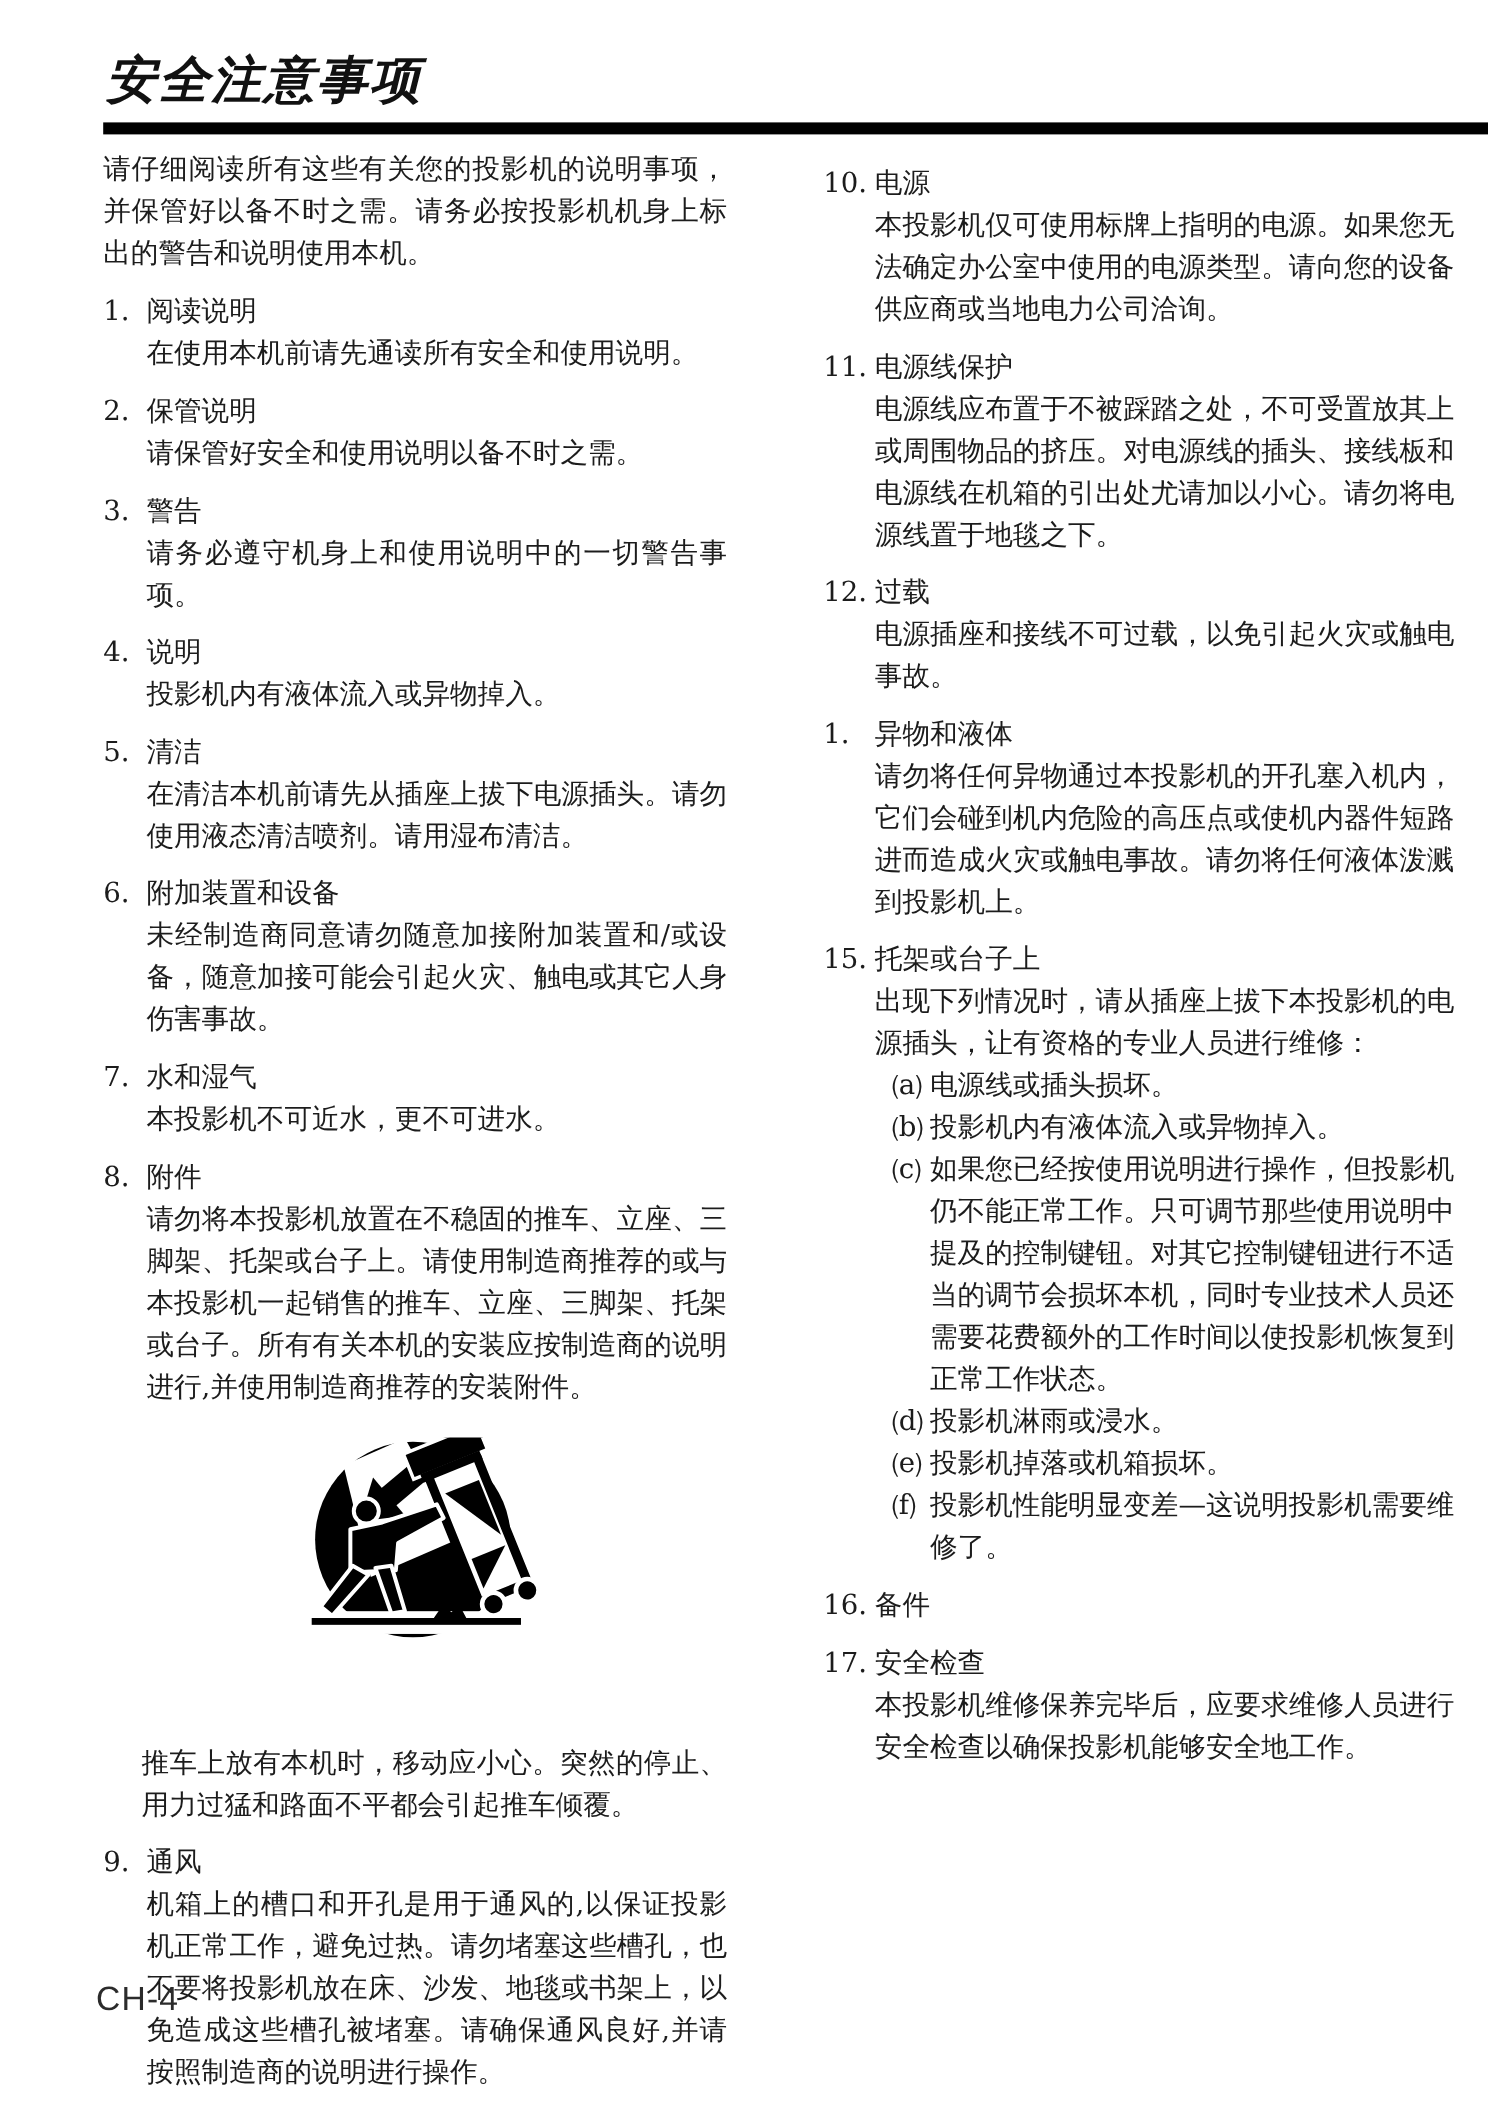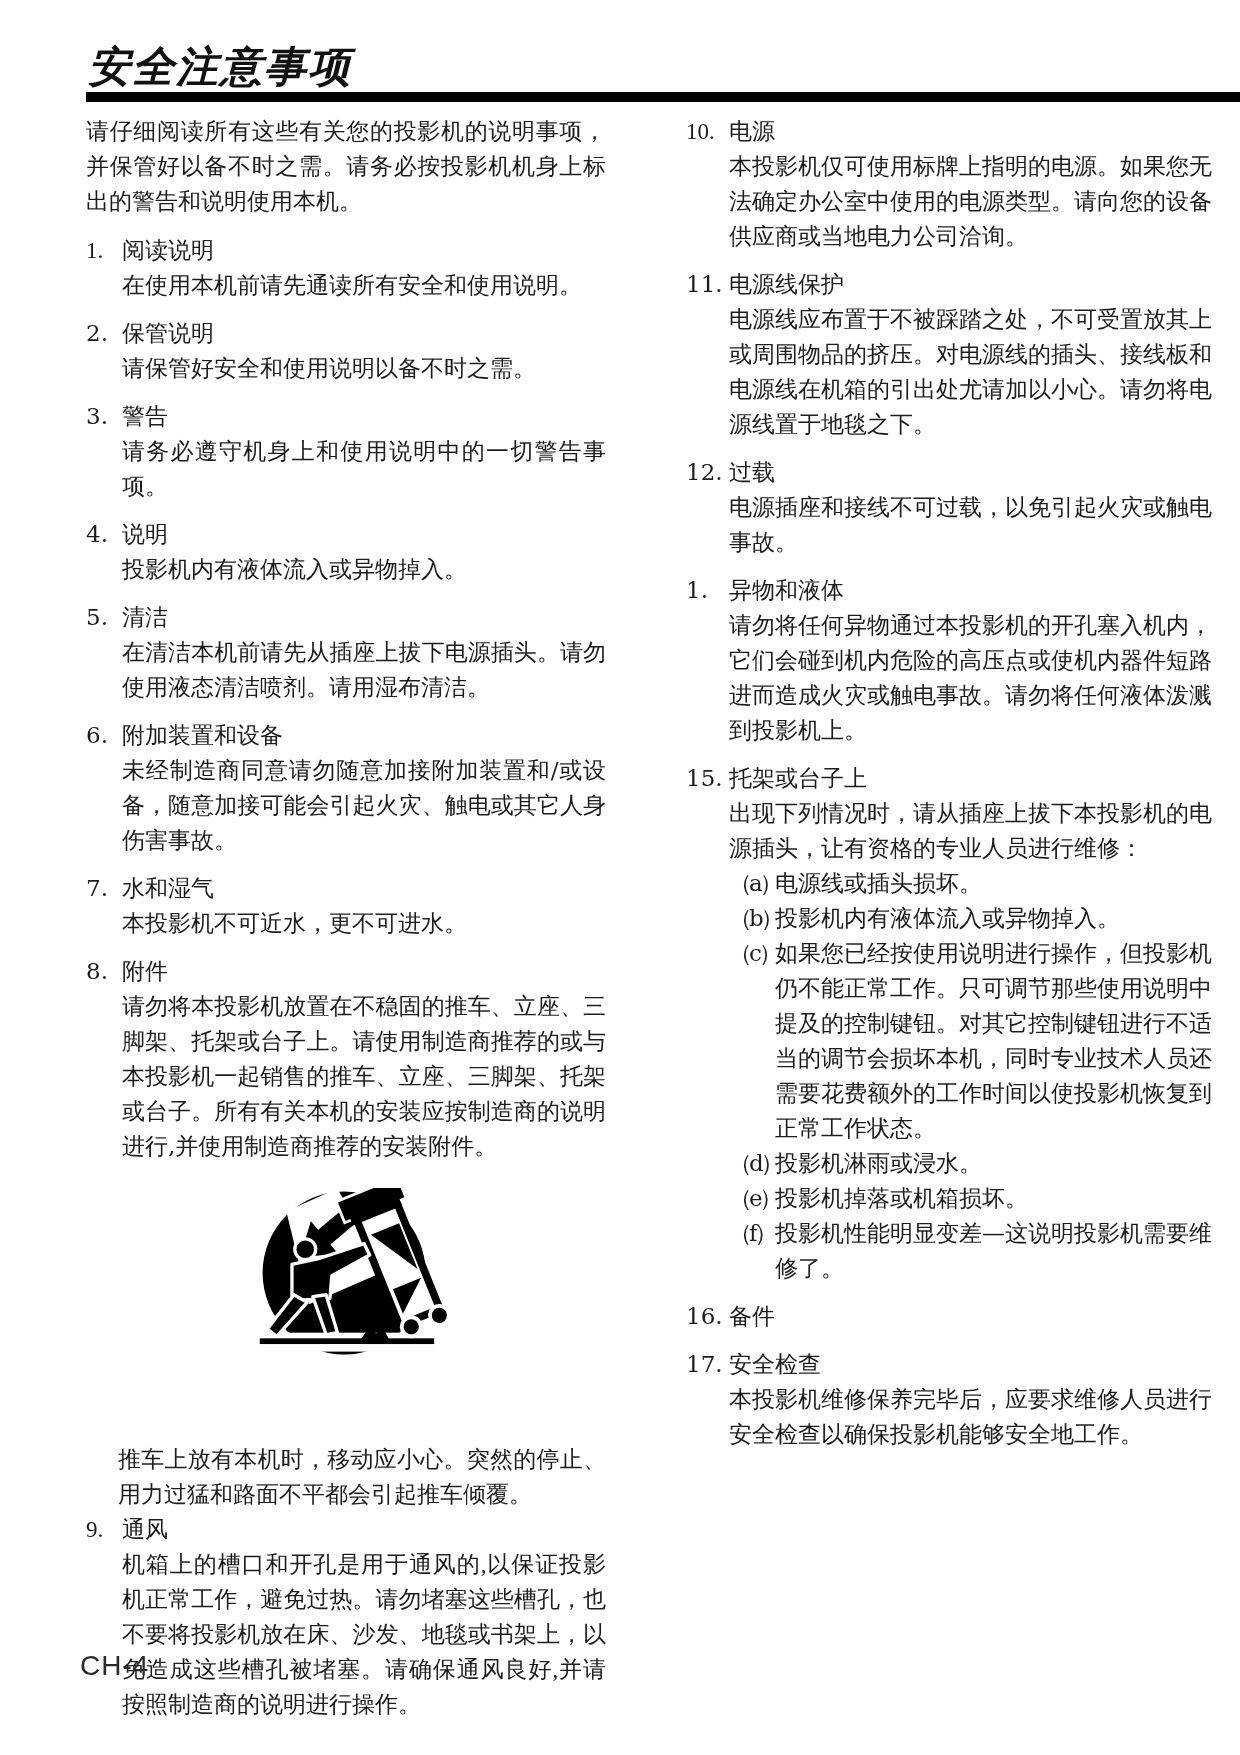--- a/index.html
+++ b/index.html
@@ -8,39 +8,39 @@
     width:1240px;height:1755px;
     margin:0 auto;
     background:#ffffff;
     color:#1c1c1c;
     font-family:"DejaVu Serif", serif;
     font-size:23px;line-height:35px;
     overflow:hidden;
   }
   .inner{padding:44px 52px 0 86px;}
   h1.title{
-    margin:0 0 2px 2px;
+    margin:0 0 12px 2px;
     font-family:"DejaVu Sans", sans-serif;
     font-style:italic;font-weight:bold;
     font-size:42px;line-height:46px;
     letter-spacing:2px;
     color:#111;
   }
   .rule{
     height:10px;background:#000;
     margin-left:0;margin-right:-52px;
   }
   .columns{display:flex;gap:80px;margin-top:12px;}
   .col{text-align:justify;}
   .col.left{width:520px;flex:none;}
   .col.right{width:526px;flex:none;}
   p.intro{margin:0 0 14px 0;}
   ol.items{list-style:none;margin:0;padding:0;}
   li.item{display:flex;margin-top:13px;}
-  li.item:first-child{margin-top:0;font-family:Liberation Serif, serif;}
+  li.item:first-child{margin-top:12px;}
   .num{flex:none;}
   .col.left .num{width:36px;}
   .col.right .num{width:43px;}
   .itembody{flex:1;min-width:0;}
   .item-heading{white-space:nowrap;}
   .sublist{margin-top:0;}
   .subitem{display:flex;}
   .submarker{flex:none;width:46px;letter-spacing:-3px;}
   .subtext{flex:1;min-width:0;}
   figure.cartfig{margin:24px 0 58px 0;text-align:center;}

